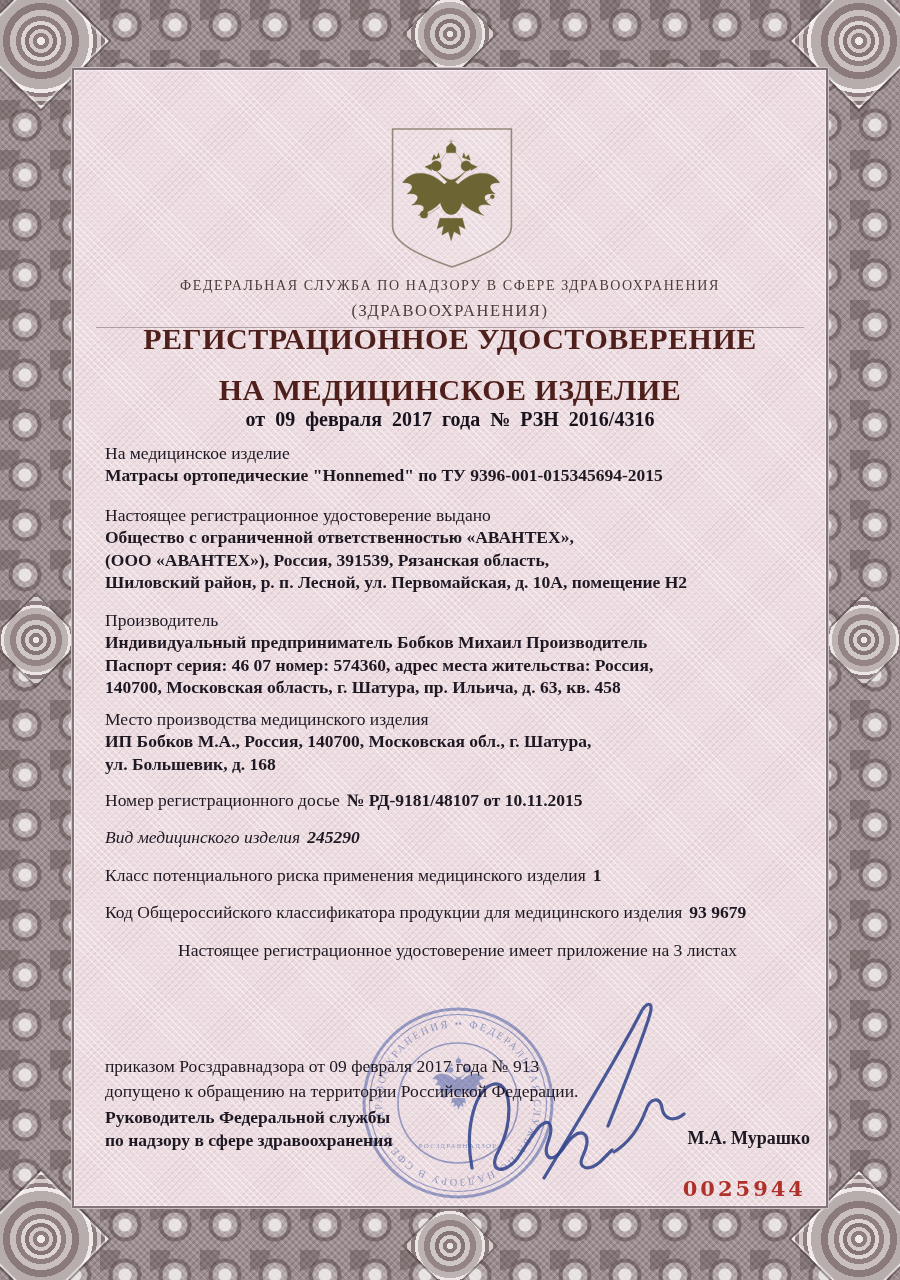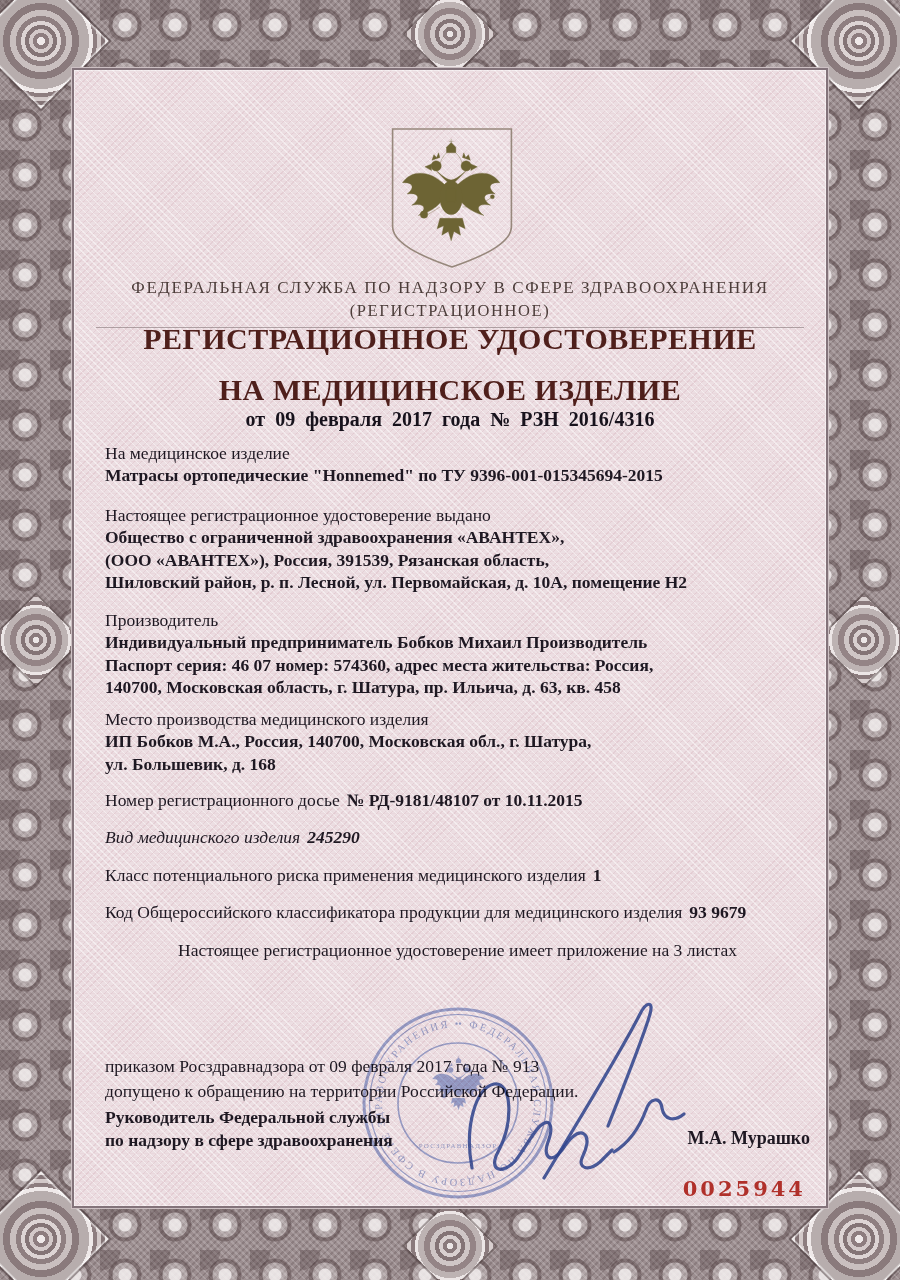--- a/index.html
+++ b/index.html
@@ -45,21 +45,21 @@
       repeating-linear-gradient(-45deg, rgba(209,168,179,.28) 0 1px, transparent 1px 5px),
       repeating-linear-gradient(0deg, rgba(228,203,210,.30) 0 1px, transparent 1px 4px);
     border:2px solid #83737a;
     box-shadow:0 0 0 1px #cdc0c3, inset 0 0 0 1px rgba(255,255,255,.45);
   }
   .abs{position:absolute;left:32px;right:22px;}
   .center{text-align:center;left:0;right:0;}
   
   .emblem{position:absolute;left:312px;top:56px;width:132px;height:146px;color:#6d6434;}
   
-  .agency1{top:208px;font-size:17px;letter-spacing:1.6px;color:#4c3d3a;font-family:Liberation Serif, serif;}
+  .agency1{top:208px;font-size:14px;letter-spacing:1.6px;color:#4c3d3a;font-family:Liberation Serif, serif;}
   .agency2{top:231px;font-size:16.5px;letter-spacing:1.6px;color:#4c3d3a;}
   .rule{position:absolute;left:22px;right:22px;top:257px;height:1px;background:#8d7d7f;opacity:.65;}
   
   .title1{top:252px;font-size:30px;font-weight:bold;color:#4f1f1b;letter-spacing:.5px;}
   .title2{top:303px;font-size:30px;font-weight:bold;color:#4f1f1b;letter-spacing:.5px;}
   .dateline{top:338px;font-size:20px;font-weight:bold;color:#17121c;word-spacing:5px;}
   
   .para{position:absolute;left:31px;right:16px;font-size:17.5px;line-height:22.4px;color:#1e1822;}
   .para b, .inline-val{font-weight:bold;}
   .inline-val{margin-left:7px;}
@@ -116,35 +116,35 @@
 <div class="panel">
 
   <div class="emblem">
     <svg viewBox="0 0 130 145" width="132" height="146">
       <path d="M6 3 H124 V100 Q124 120 65 140 Q6 120 6 100 Z" fill="rgba(255,255,255,.10)" stroke="#97887c" stroke-width="1.6"></path>
       <use href="#eagleG" transform="translate(0,8) scale(0.93)" x="4" y="4"></use>
     </svg>
   </div>
 
   <div class="abs center agency1">ФЕДЕРАЛЬНАЯ СЛУЖБА ПО НАДЗОРУ В СФЕРЕ ЗДРАВООХРАНЕНИЯ</div>
-  <div class="abs center agency2">(РЕГИСТРАЦИОННОЕ)</div>
+  <div class="abs center agency2">(ЗДРАВООХРАНЕНИЯ)</div>
   <div class="rule"></div>
 
   <div class="abs center title1">РЕГИСТРАЦИОННОЕ УДОСТОВЕРЕНИЕ</div>
   <div class="abs center title2">НА МЕДИЦИНСКОЕ ИЗДЕЛИЕ</div>
   <div class="abs center dateline">от  09 февраля 2017 года   №  РЗН 2016/4316</div>
 
   <div class="para p-product">
     <div>На медицинское изделие</div>
     <b>Матрасы ортопедические "Honnemed" по ТУ 9396-001-015345694-2015</b>
   </div>
 
   <div class="para p-holder">
     <div>Настоящее регистрационное удостоверение выдано</div>
-    <b><span>Общество с ограниченной здравоохранения «АВАНТЕХ»,</span><br>
+    <b><span>Общество с ограниченной ответственностью «АВАНТЕХ»,</span><br>
     <span>(ООО «АВАНТЕХ»), Россия, 391539, Рязанская область,</span><br>
     <span>Шиловский район, р. п. Лесной, ул. Первомайская, д. 10А, помещение Н2</span></b>
   </div>
 
   <div class="para p-manufacturer">
     <div>Производитель</div>
     <b><span>Индивидуальный предприниматель Бобков Михаил Производитель</span><br>
     <span>Паспорт серия: 46 07 номер: 574360, адрес места жительства: Россия,</span><br>
     <span>140700, Московская область, г. Шатура, пр. Ильича, д. 63, кв. 458</span></b>
   </div>

